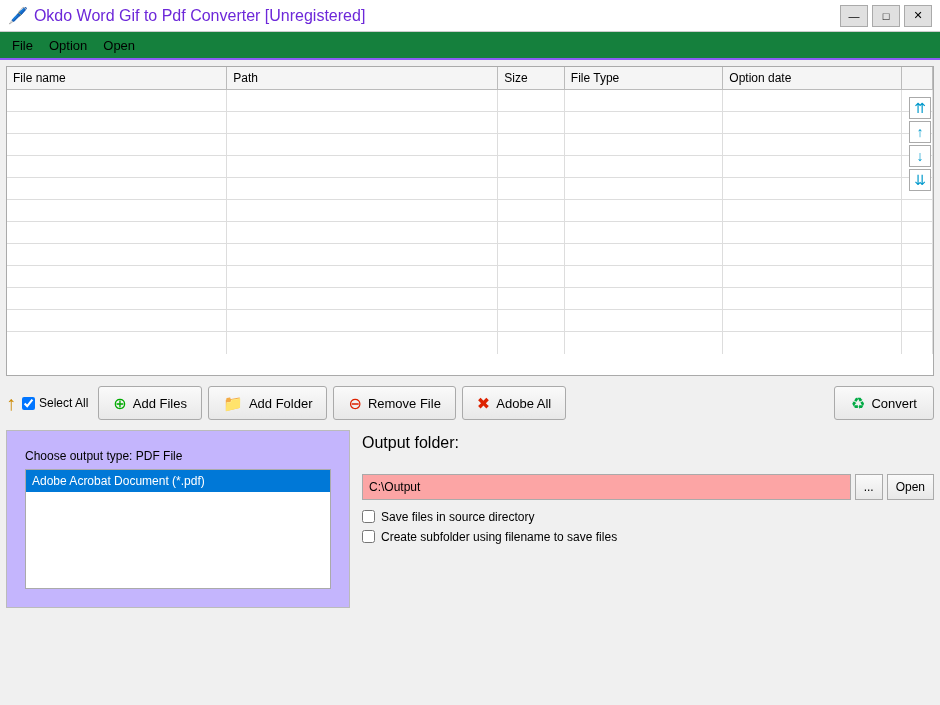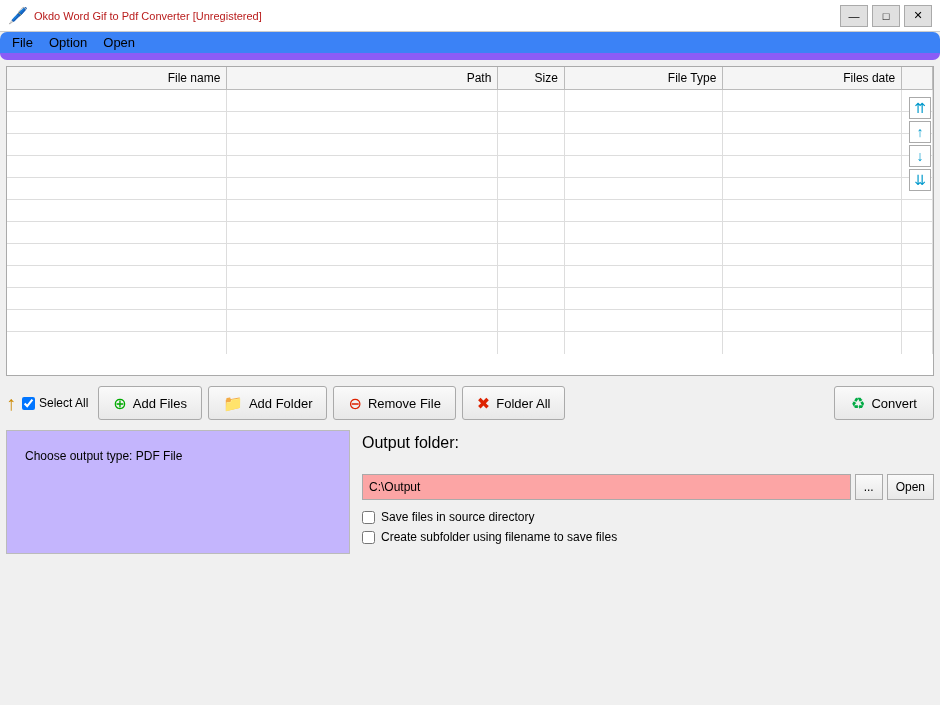--- a/index.html
+++ b/index.html
@@ -22,47 +22,46 @@
     }
     .title-bar-left {
       display: flex;
       align-items: center;
       gap: 6px;
     }
     .title-bar-icon {
       font-size: 16px;
     }
     .title-bar-text {
-      font-size: 11px;
-      color: #b91c1c;
+      font-size: 16px;
+      color: #6d28d9;
     }
     .title-bar-controls {
       display: flex;
       gap: 4px;
     }
     .title-btn {
       width: 28px;
       height: 22px;
       border: 1px solid #aaa;
       background: #e0e0e0;
       cursor: pointer;
       font-size: 11px;
       display: flex;
       align-items: center;
       justify-content: center;
     }
     .menu-bar {
-      background: #3b82f6;
+      background: #15803d;
       display: flex;
       gap: 0;
       padding: 2px 4px;
-      border-bottom: 7px solid #8b5cf6;
+      border-bottom: 2px solid #8b5cf6;
       height: 28px;
       align-items: center;
-      border-radius: 7px;
     }
     .menu-item {
       padding: 3px 8px;
       cursor: pointer;
       font-size: 13px;
     }
     .main-content {
       padding: 6px;
       background: #f0f0f0;
     }
@@ -75,21 +74,21 @@
     .file-table {
       width: 100%;
       border-collapse: collapse;
       table-layout: fixed;
     }
     .file-table th {
       background: #f5f5f5;
       border-bottom: 1px solid #bbb;
       border-right: 1px solid #bbb;
       padding: 4px 6px;
-      text-align: right;
+      text-align: left;
       font-weight: normal;
       font-size: 12px;
     }
     .file-table td {
       border-bottom: 1px solid #ddd;
       border-right: 1px solid #ddd;
       padding: 3px 6px;
       height: 22px;
       font-size: 12px;
     }
@@ -217,21 +216,21 @@
     .folder-btn {
       height: 26px;
       padding: 0 8px;
       border: 1px solid #aaa;
       background: linear-gradient(to bottom, #fafafa, #e8e8e8);
       cursor: pointer;
       font-size: 12px;
     }
     .checkbox-row {
       display: flex;
-      align-items: center;
+      align-items: flex-start;
       gap: 6px;
       margin-bottom: 6px;
       font-size: 12px;
     }
     .checkbox-row input[type=checkbox] {
       cursor: pointer;
     }
     .set-more-btn {
       height: 34px;
       padding: 0 14px;
@@ -279,21 +278,21 @@
         <col class="col-filetype">
         <col class="col-modifydate">
         <col class="col-actions">
       </colgroup>
       <thead>
         <tr>
           <th>File name</th>
           <th>Path</th>
           <th>Size</th>
           <th>File Type</th>
-          <th>Files date</th>
+          <th>Option date</th>
           <th></th>
         </tr>
       </thead>
       <tbody id="file-table-body">
 
         <tr class="empty-row">
             <td></td>
             <td></td>
             <td></td>
             <td></td>
@@ -411,33 +410,36 @@
     <button class="btn btn-add-folder">
       <span class="btn-icon">📁</span>
       <span>Add Folder</span>
     </button>
     <button class="btn btn-remove-file">
       <span class="btn-icon">⊖</span>
       <span>Remove File</span>
     </button>
     <button class="btn btn-remove-all">
       <span class="btn-icon">✖</span>
-      <span>Folder All</span>
+      <span>Adobe All</span>
     </button>
     <button class="btn btn-convert">
       <span class="btn-icon">♻</span>
       <span>Convert</span>
     </button>
   </div>
 
   <div class="bottom-section">
 
     <div class="output-type-panel">
       <div class="output-type-label">
         <span>Choose output type:</span> <span>PDF File</span>
+      </div>
+      <div class="file-type-list">
+        <div class="file-type-item selected">Adobe Acrobat Document (*.pdf)</div>
       </div>
     </div>
 
     <div class="output-folder-panel">
       <div class="output-folder-label">Output folder:</div>
       <div class="folder-row">
         <input type="text" class="folder-input" value="C:\Output" style="">
         <button class="folder-btn">...</button>
         <button class="folder-btn">Open</button>
       </div>

